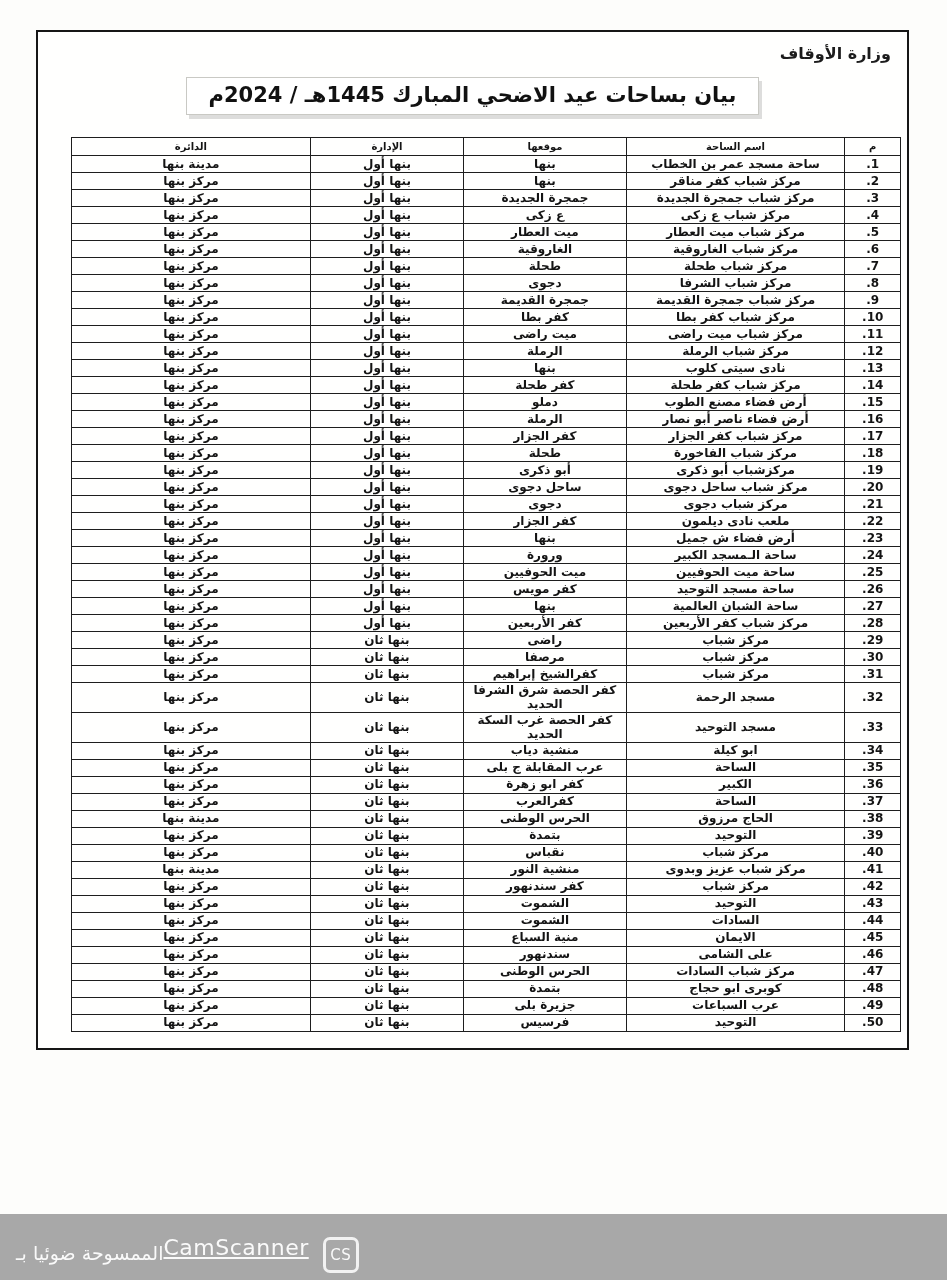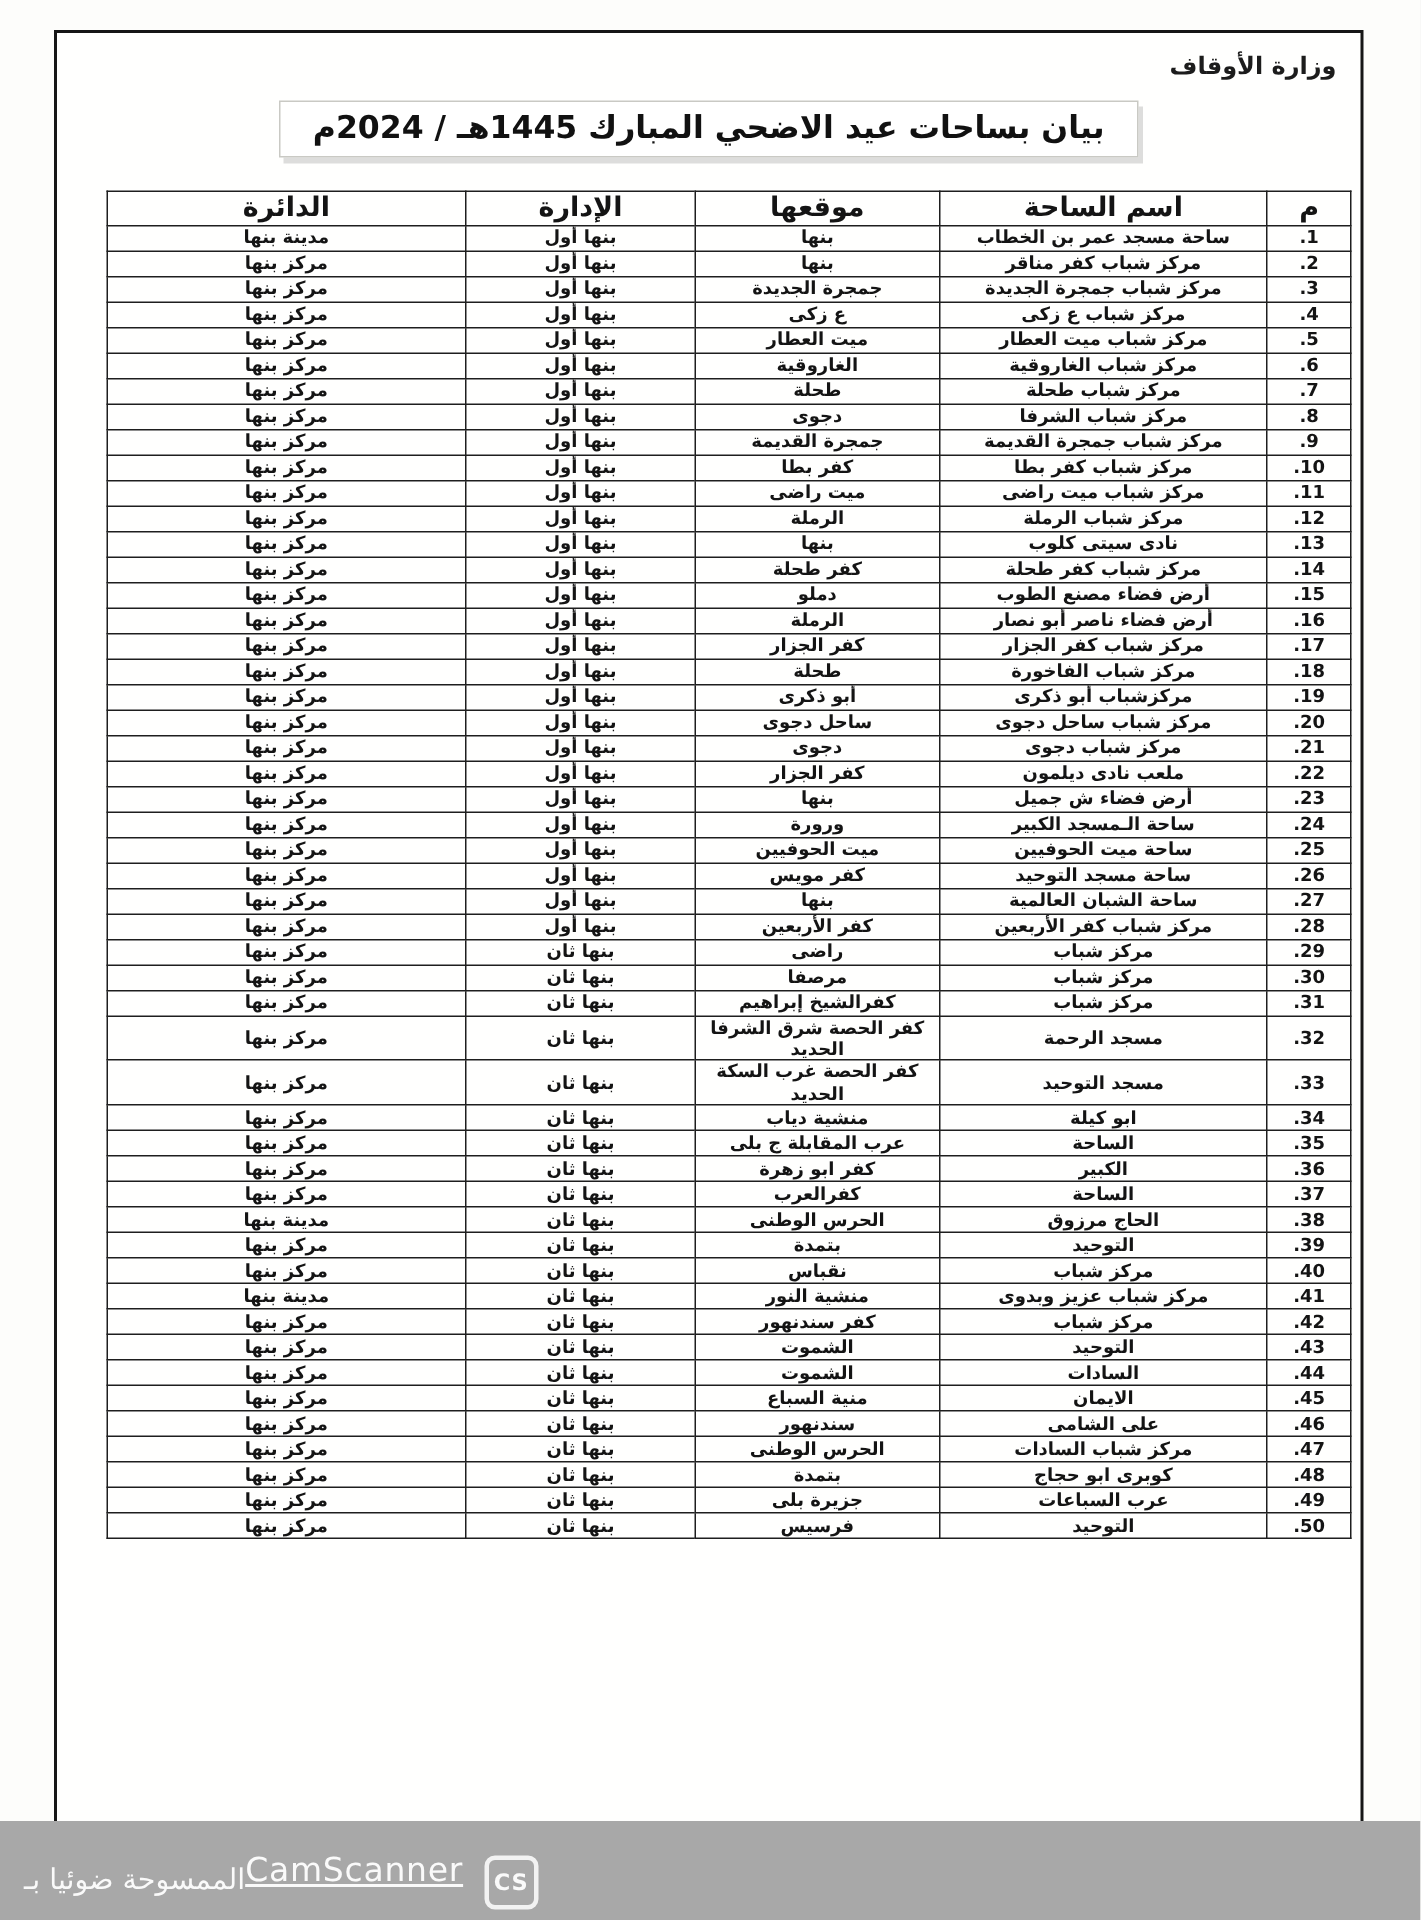--- a/index.html
+++ b/index.html
@@ -11,24 +11,24 @@
     position: relative;
     width: 947px;
     height: 1280px;
     background: #fdfdfb;
     overflow: hidden;
     margin: 0 auto;
     direction: rtl;
   }
   .doc {
     position: absolute;
-    top: 20px;
+    top: 30px;
     left: 36px;
     width: 873px;
-    height: 1260px;
+    height: 1020px;
     border: 2px solid #161616;
     background: #fffffe;
     padding-top: 12px;
   }
   .org {
     text-align: right;
     padding-right: 16px;
     color: #1c1c1c;
   }
   .org-line1 {
@@ -80,21 +80,21 @@
     font-size: 12px;
     color: #141414;
     text-align: center;
     vertical-align: middle;
     height: 17px;
     padding: 0 3px;
     line-height: 1.2;
     overflow: hidden;
   }
   table.main th {
-    font-size: 18px;
+    font-size: 10px;
     height: 18px;
   }
   col.c-no { width: 6.7%; }
   col.c-name { width: 26.4%; }
   col.c-loc { width: 19.6%; }
   col.c-admin { width: 18.5%; }
   col.c-dist { width: 28.8%; }
   .scanbar {
     position: absolute;
     bottom: 0;
@@ -111,21 +111,21 @@
   }
   .cs-logo {
     width: 36px;
     height: 36px;
     border: 3px solid #f2f2f2;
     border-radius: 7px;
     margin: 16px 12px 0 14px;
     display: flex;
     align-items: center;
     justify-content: center;
-    font-weight: bold;
+    font-weight: normal;
     font-size: 15px;
     letter-spacing: 0.5px;
     flex: 0 0 auto;
     order: 3;
   }
   .cs-text {
     font-size: 22px;
     font-weight: normal;
     letter-spacing: 0.5px;
     order: 2;

